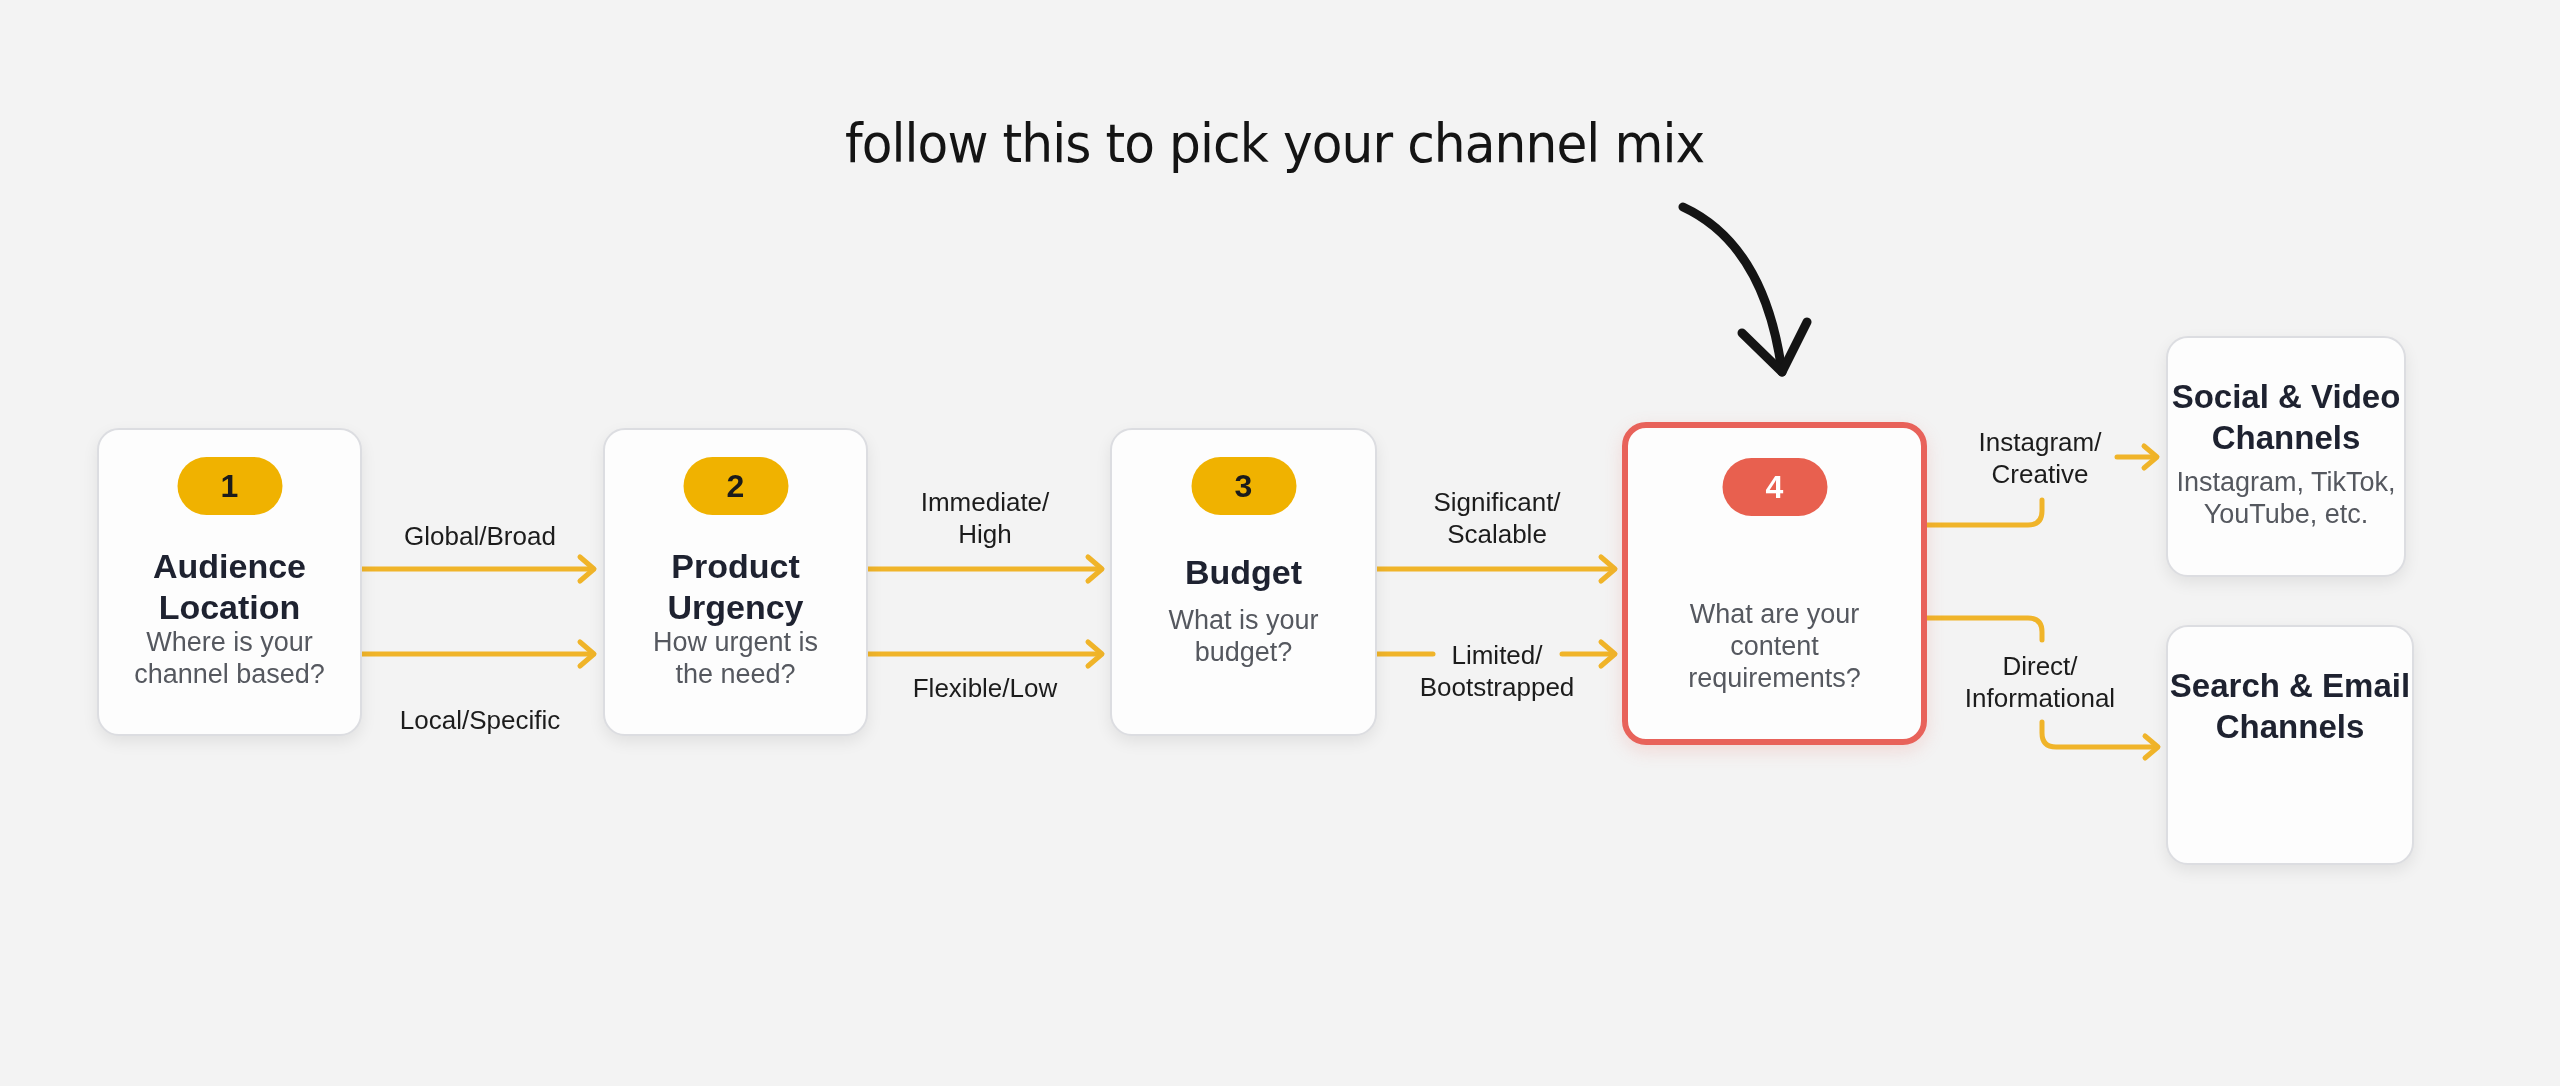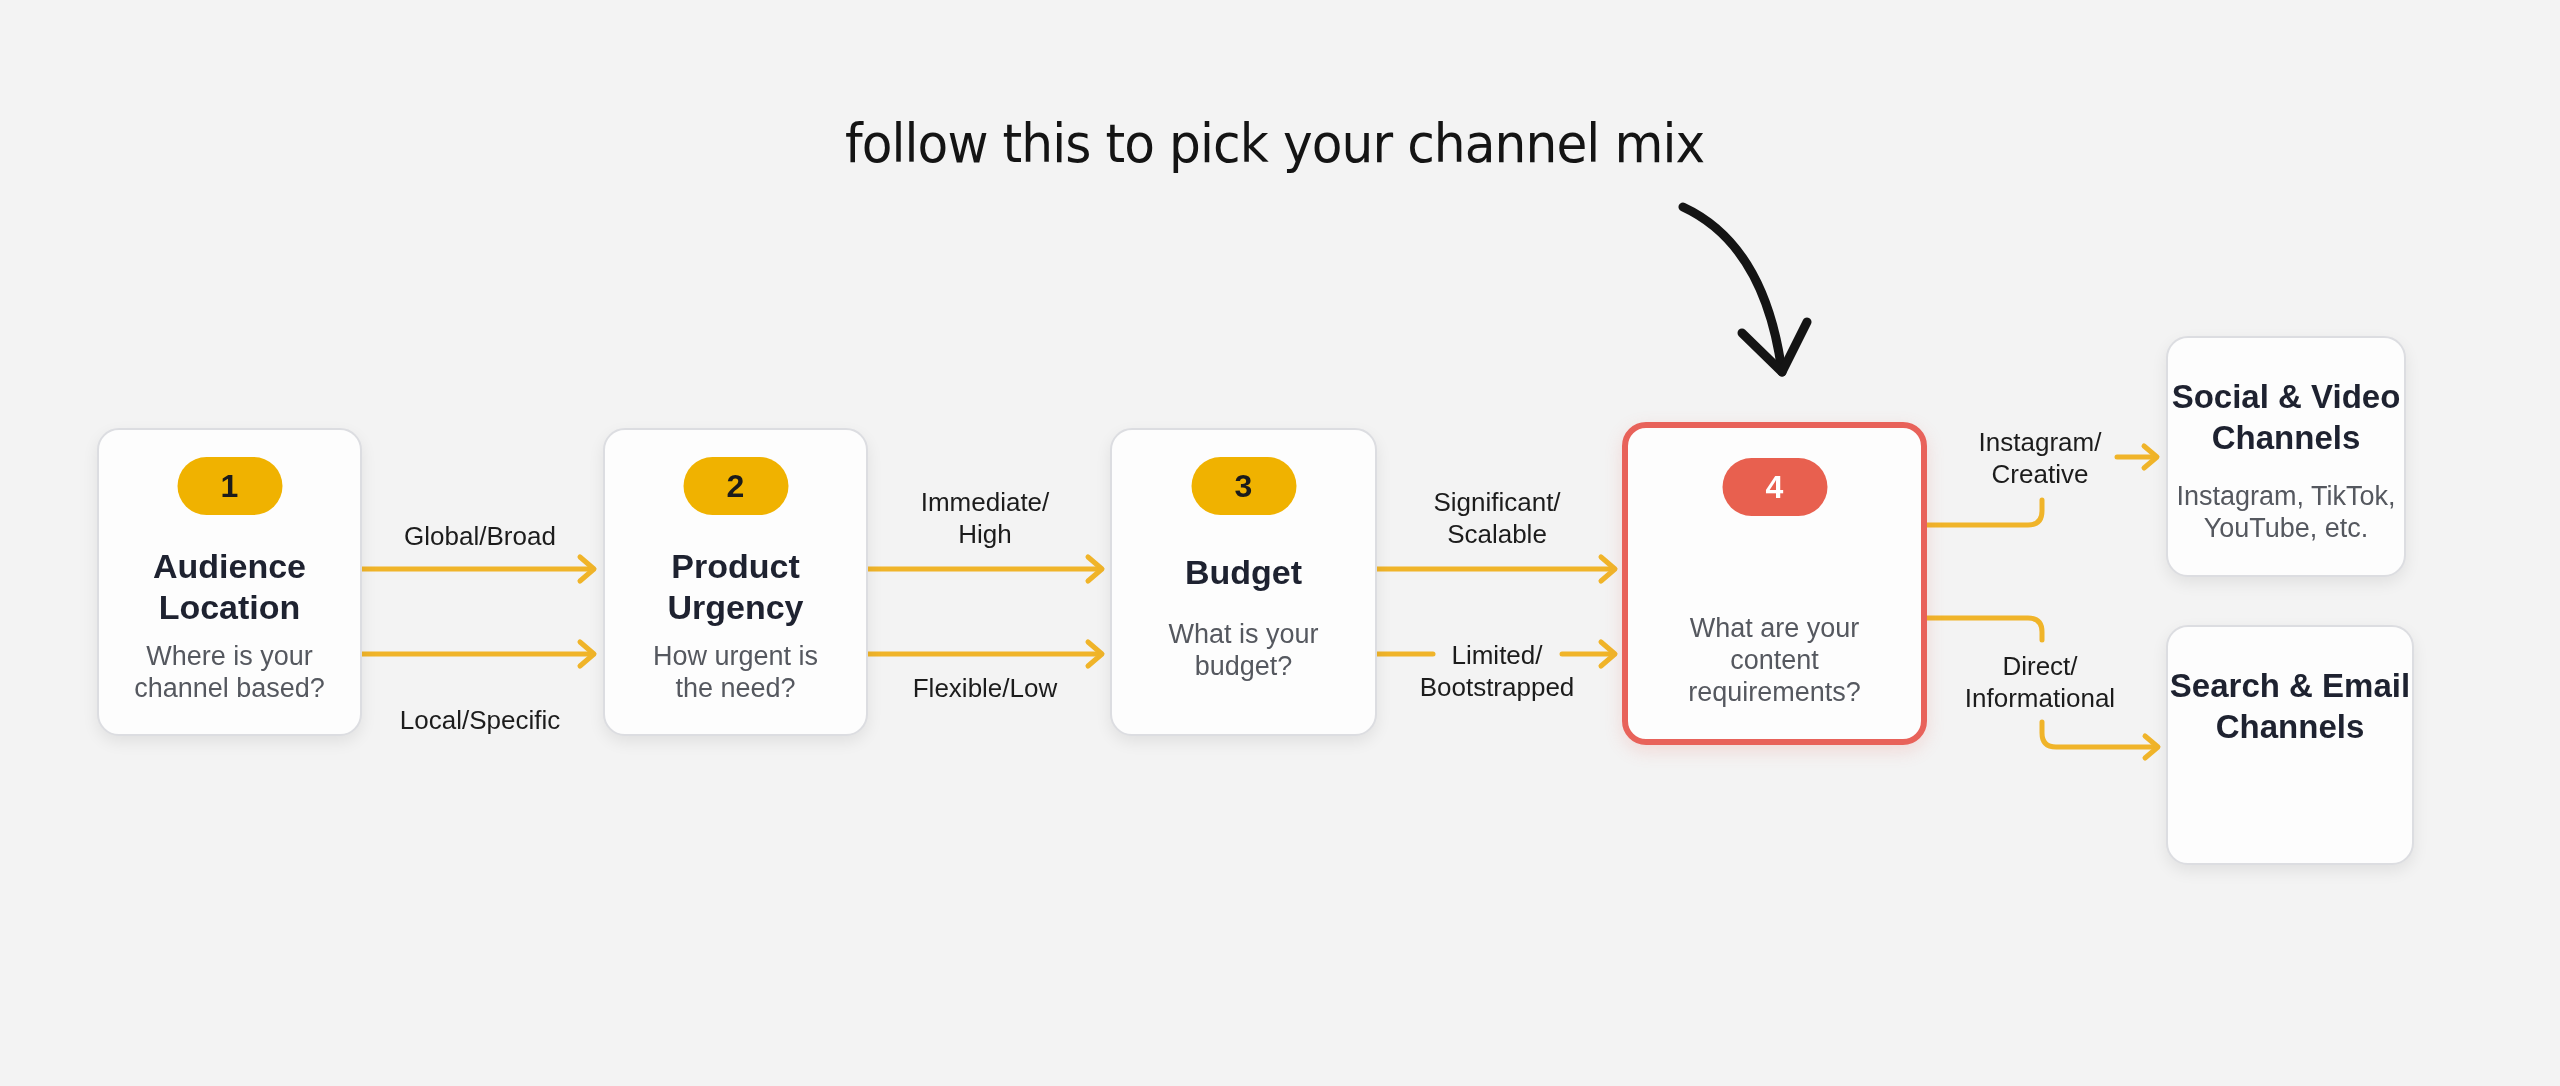--- a/index.html
+++ b/index.html
@@ -30,21 +30,21 @@
     background:#f0b200; color:#1b1b1b;
     font-weight:bold; font-size:32px; line-height:58px;
   }
   .card.active .badge { top:30px; background:#e8604f; color:#ffffff; }
   .card-title {
     position:absolute; left:0; right:0;
     font-weight:bold; font-size:34px; line-height:41px; color:#1e2230;
   }
   .card-sub {
     position:absolute; left:0; right:0;
-    font-size:27px; line-height:32px; color:#55585f;margin-top:14px;
+    font-size:27px; line-height:32px; color:#55585f;
   }
   .out .card-title { font-size:33px; line-height:41px; }
   .out .card-sub { font-size:27px; line-height:32px; }
   .lbl {
     position:absolute; font-size:26px; line-height:32px; color:#1c1c1c;
     text-align:center; white-space:nowrap; transform:translateX(-50%);
   }
 </style>
 </head>
 <body>

